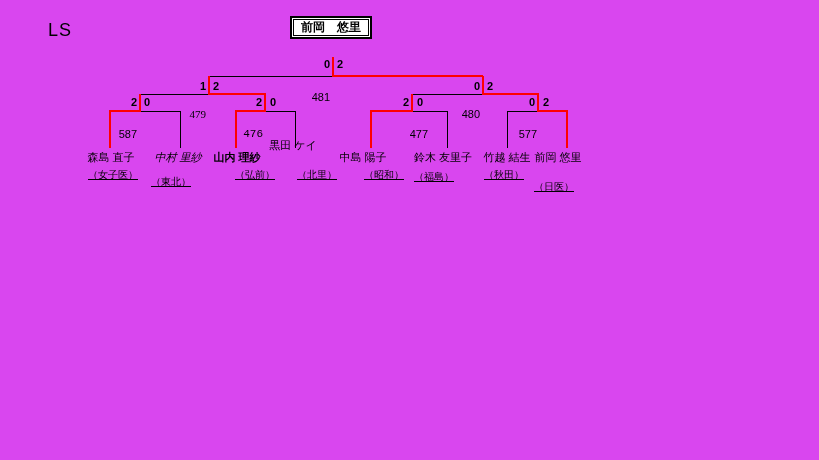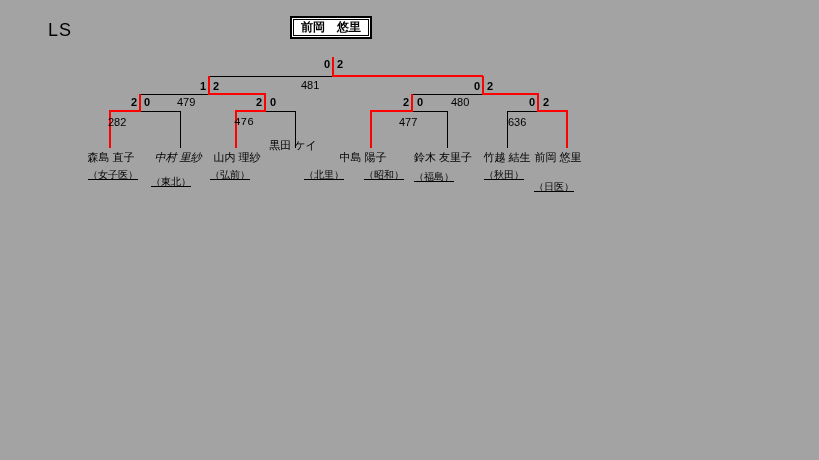--- a/index.html
+++ b/index.html
@@ -1,27 +1,27 @@
 <!DOCTYPE html>
 <html><head>
 <meta charset="utf-8">
 <style>
   html,body { margin:0; padding:0; background:#fff; }
   .stage {
-    position:relative; width:819px; height:460px; background:#a3a3a3;
+    position:relative; width:819px; height:460px; background:#d946ef;
     font-family:"Liberation Sans","DejaVu Sans",sans-serif; color:#000; overflow:hidden;
   }
   .ln { position:absolute; background:#000000; }
   .rd { position:absolute; background:#ff0000; }
   .class-label { position:absolute; left:48px; top:20px; font-size:18px; letter-spacing:1px; }
   .champ-outer { position:absolute; left:290px; top:16px; border:2px solid #000; padding:1px; background:#fff; }
   .champ-inner { border:1px solid #000; padding:1px 7px; font-size:12px; font-weight:bold; line-height:13px; white-space:nowrap; }
   .score { position:absolute; font-size:11px; font-weight:bold; line-height:11px; white-space:nowrap; }
   .score.ra { width:18px; text-align:right; }
-  .mno { position:absolute; font-size:11px; line-height:11px; width:29px; white-space:nowrap; }
+  .mno { position:absolute; font-size:11px; line-height:11px; width:29px; text-align:right; white-space:nowrap;margin-top:12px; }
   .pname { position:absolute; font-size:11px; line-height:11px; width:90px; text-align:center; white-space:nowrap; }
   .paff { position:absolute; font-size:10px; line-height:11px; width:90px; text-align:center; white-space:nowrap;text-decoration:underline; }
 </style>
 </head>
 <body>
 
 <div class="stage">
 
   <div class="class-label">LS</div>
 
@@ -75,38 +75,38 @@
   <span class="score ra" style="left:119px;top:97px;">2</span>
   <span class="score" style="left:144px;top:97px;">0</span>
   <span class="score ra" style="left:244px;top:97px;">2</span>
   <span class="score" style="left:270px;top:97px;">0</span>
   <span class="score ra" style="left:391px;top:97px;">2</span>
   <span class="score" style="left:417px;top:97px;">0</span>
   <span class="score ra" style="left:517px;top:97px;">0</span>
   <span class="score" style="left:543px;top:97px;">2</span>
 
   <span class="mno" style="left:301px;top:80px;">481</span>
-  <span class="mno" style="left:177px;top:97px;">479</span>
+  <span class="mno" style="left:177px;top:97px;font-family:Liberation Serif, serif;">479</span>
   <span class="mno" style="left:451px;top:97px;">480</span>
-  <span class="mno" style="left:108px;top:117px;">282</span>
+  <span class="mno" style="left:108px;top:117px;">587</span>
   <span class="mno" style="left:234px;top:117px;font-family:Liberation Mono, monospace;">476</span>
   <span class="mno" style="left:399px;top:117px;">477</span>
-  <span class="mno" style="left:508px;top:117px;">636</span>
+  <span class="mno" style="left:508px;top:117px;">577</span>
 
   <span class="pname" style="left:66px;top:152px;">森島 直子</span>
   <span class="pname" style="left:133px;top:152px;font-style:italic;">中村 里紗</span>
-  <span class="pname" style="left:192px;top:152px;">山内 理紗</span>
+  <span class="pname" style="left:192px;top:152px;font-weight:bold;">山内 理紗</span>
   <span class="pname" style="left:248px;top:140px;">黒田 ケイ</span>
   <span class="pname" style="left:318px;top:152px;">中島 陽子</span>
   <span class="pname" style="left:398px;top:152px;">鈴木 友里子</span>
   <span class="pname" style="left:462px;top:152px;">竹越 結生</span>
   <span class="pname" style="left:513px;top:152px;">前岡 悠里</span>
 
   <span class="paff" style="left:68px;top:169px;">（女子医）</span>
   <span class="paff" style="left:126px;top:176px;">（東北）</span>
-  <span class="paff" style="left:185px;top:169px;">（弘前）</span>
-  <span class="paff" style="left:243px;top:169px;padding-left:36px;">（北里）</span>
+  <span class="paff" style="left:185px;top:169px;text-align:right;">（弘前）</span>
+  <span class="paff" style="left:236px;top:169px;padding-left:36px;">（北里）</span>
   <span class="paff" style="left:314px;top:169px;text-align:right;">（昭和）</span>
   <span class="paff" style="left:389px;top:171px;">（福島）</span>
   <span class="paff" style="left:459px;top:169px;">（秋田）</span>
   <span class="paff" style="left:509px;top:181px;">（日医）</span>
 
 </div>
 
 </body></html>

